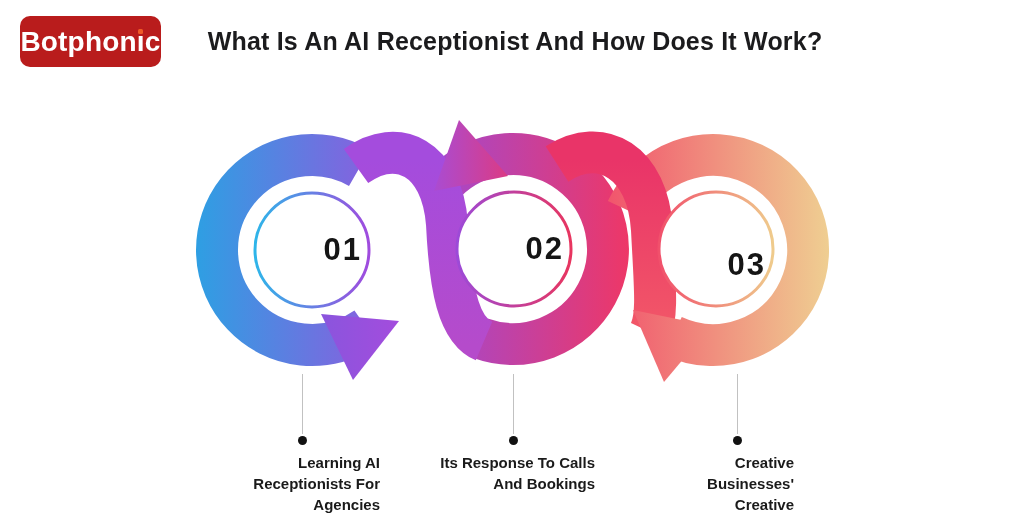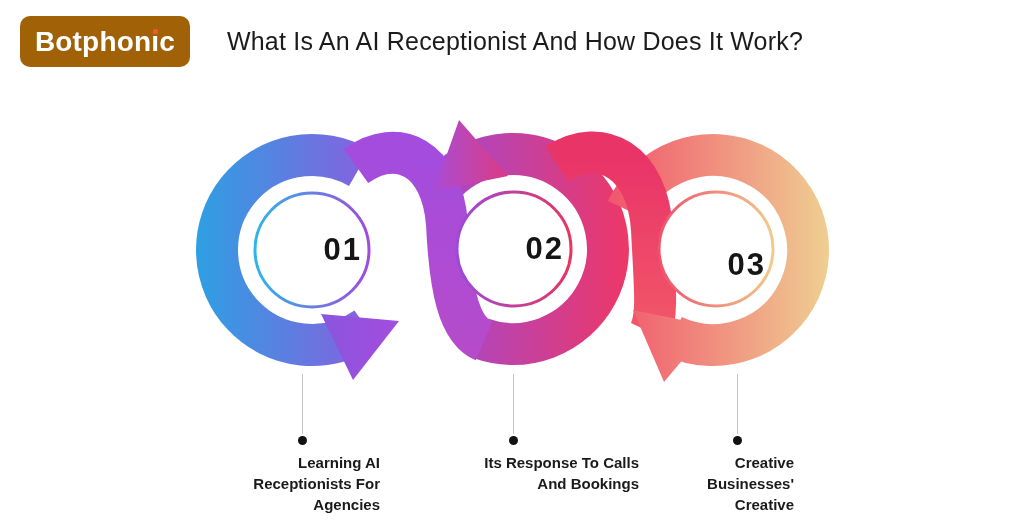--- a/index.html
+++ b/index.html
@@ -9,36 +9,36 @@
     position:relative;
     background:#ffffff;
     font-family:"Liberation Sans", sans-serif;
     overflow:hidden;
   }
   .canvas { position:absolute; inset:0; width:1030px; height:532px; }
 
   
   .logo {
     position:absolute; left:20px; top:16px;
-    width:170px; height:51px;
-    background:#a16207; border-radius:10px;
+    width:141px; height:51px;
+    background:#b91c1c; border-radius:10px;
     display:flex; align-items:center; justify-content:center;
     color:#ffffff; font-size:28px; font-weight:bold; letter-spacing:0.2px;text-align:center;
   }
   .logo .i-wrap { position:relative; display:inline-block; }
   .logo .i-dot {
     position:absolute; top:3px; left:50%; margin-left:-2.5px;
     width:5px; height:5px; border-radius:1.5px; background:#F05A28;
   }
 
   
   .title {
     position:absolute; top:27px; left:0; width:882px;
     text-align:center; text-indent:100px;
-    font-size:25px; font-weight:normal; color:#1B1B1D;
+    font-size:25px; font-weight:bold; color:#1B1B1D;
     letter-spacing:0.2px;
     padding-left:48px;
   }
 
   
   .art { position:absolute; left:0; top:0; }
 
   
   .step-num {
     position:absolute; width:100px; text-align:right;
@@ -58,21 +58,21 @@
   .dot.d1 { left:298px; }
   .dot.d2 { left:509px; }
   .dot.d3 { left:733px; }
 
   
   .step-label {
     position:absolute; top:452px; text-align:right;
     font-size:15px; line-height:21px; font-weight:bold; color:#1A1A1A;
   }
   .step-label.l1 { left:220px; width:160px; }
-  .step-label.l2 { left:430px; width:165px;margin-left:44px; }
+  .step-label.l2 { left:430px; width:165px; }
   .step-label.l3 { left:674px; width:120px; }
 </style>
 </head>
 <body>
 
 <div class="canvas">
 
   <div class="logo">
     <span>Botphon</span>
       <span class="i-wrap"><span class="i-dot"></span><span>ı</span></span>

